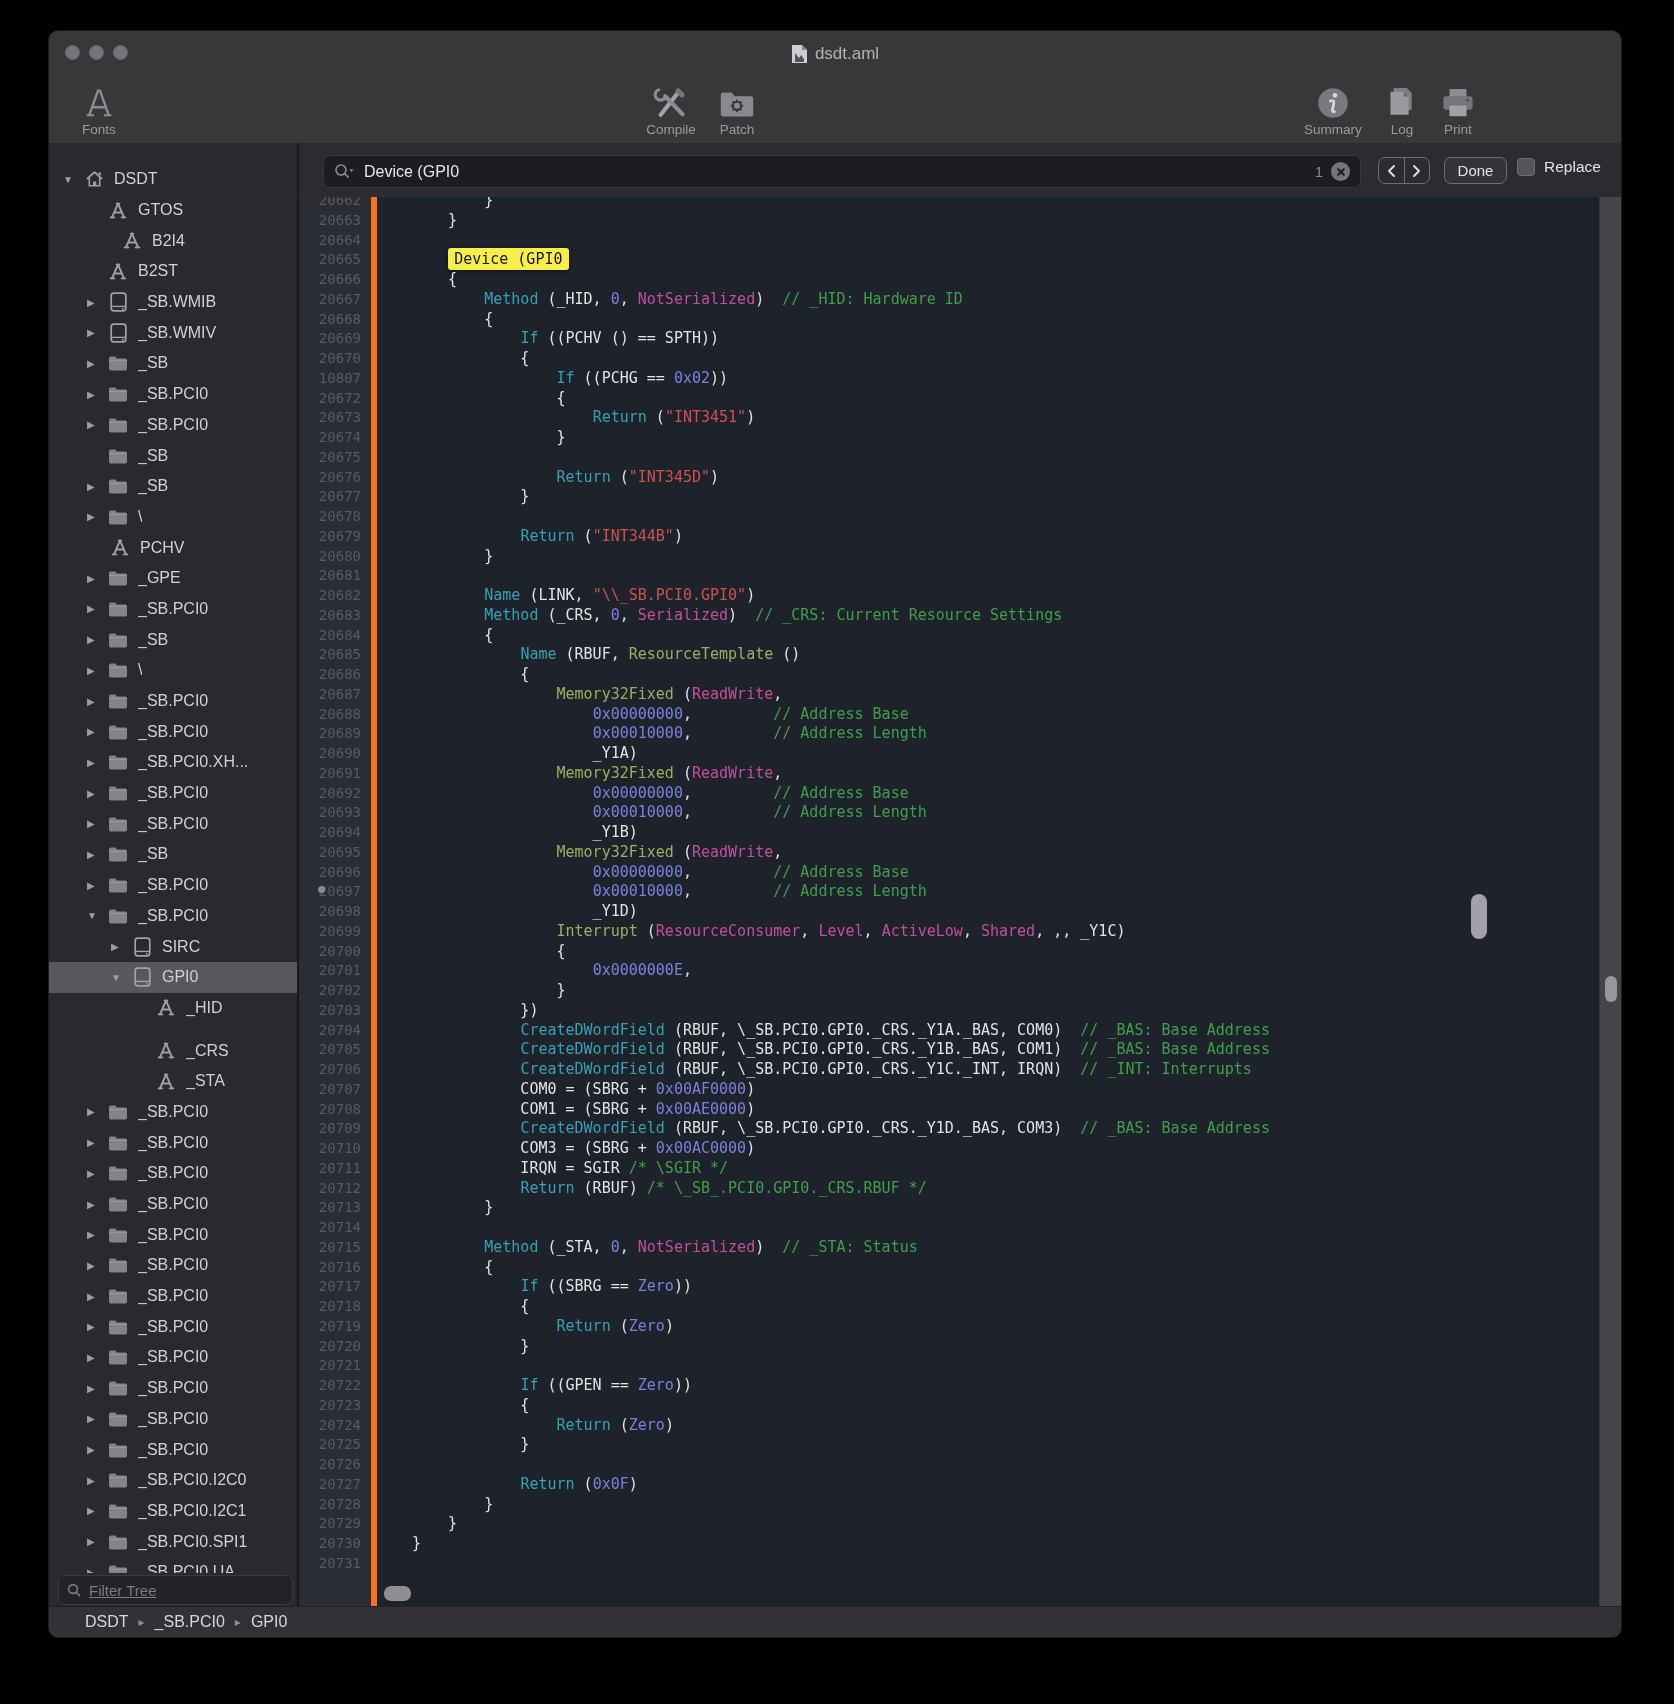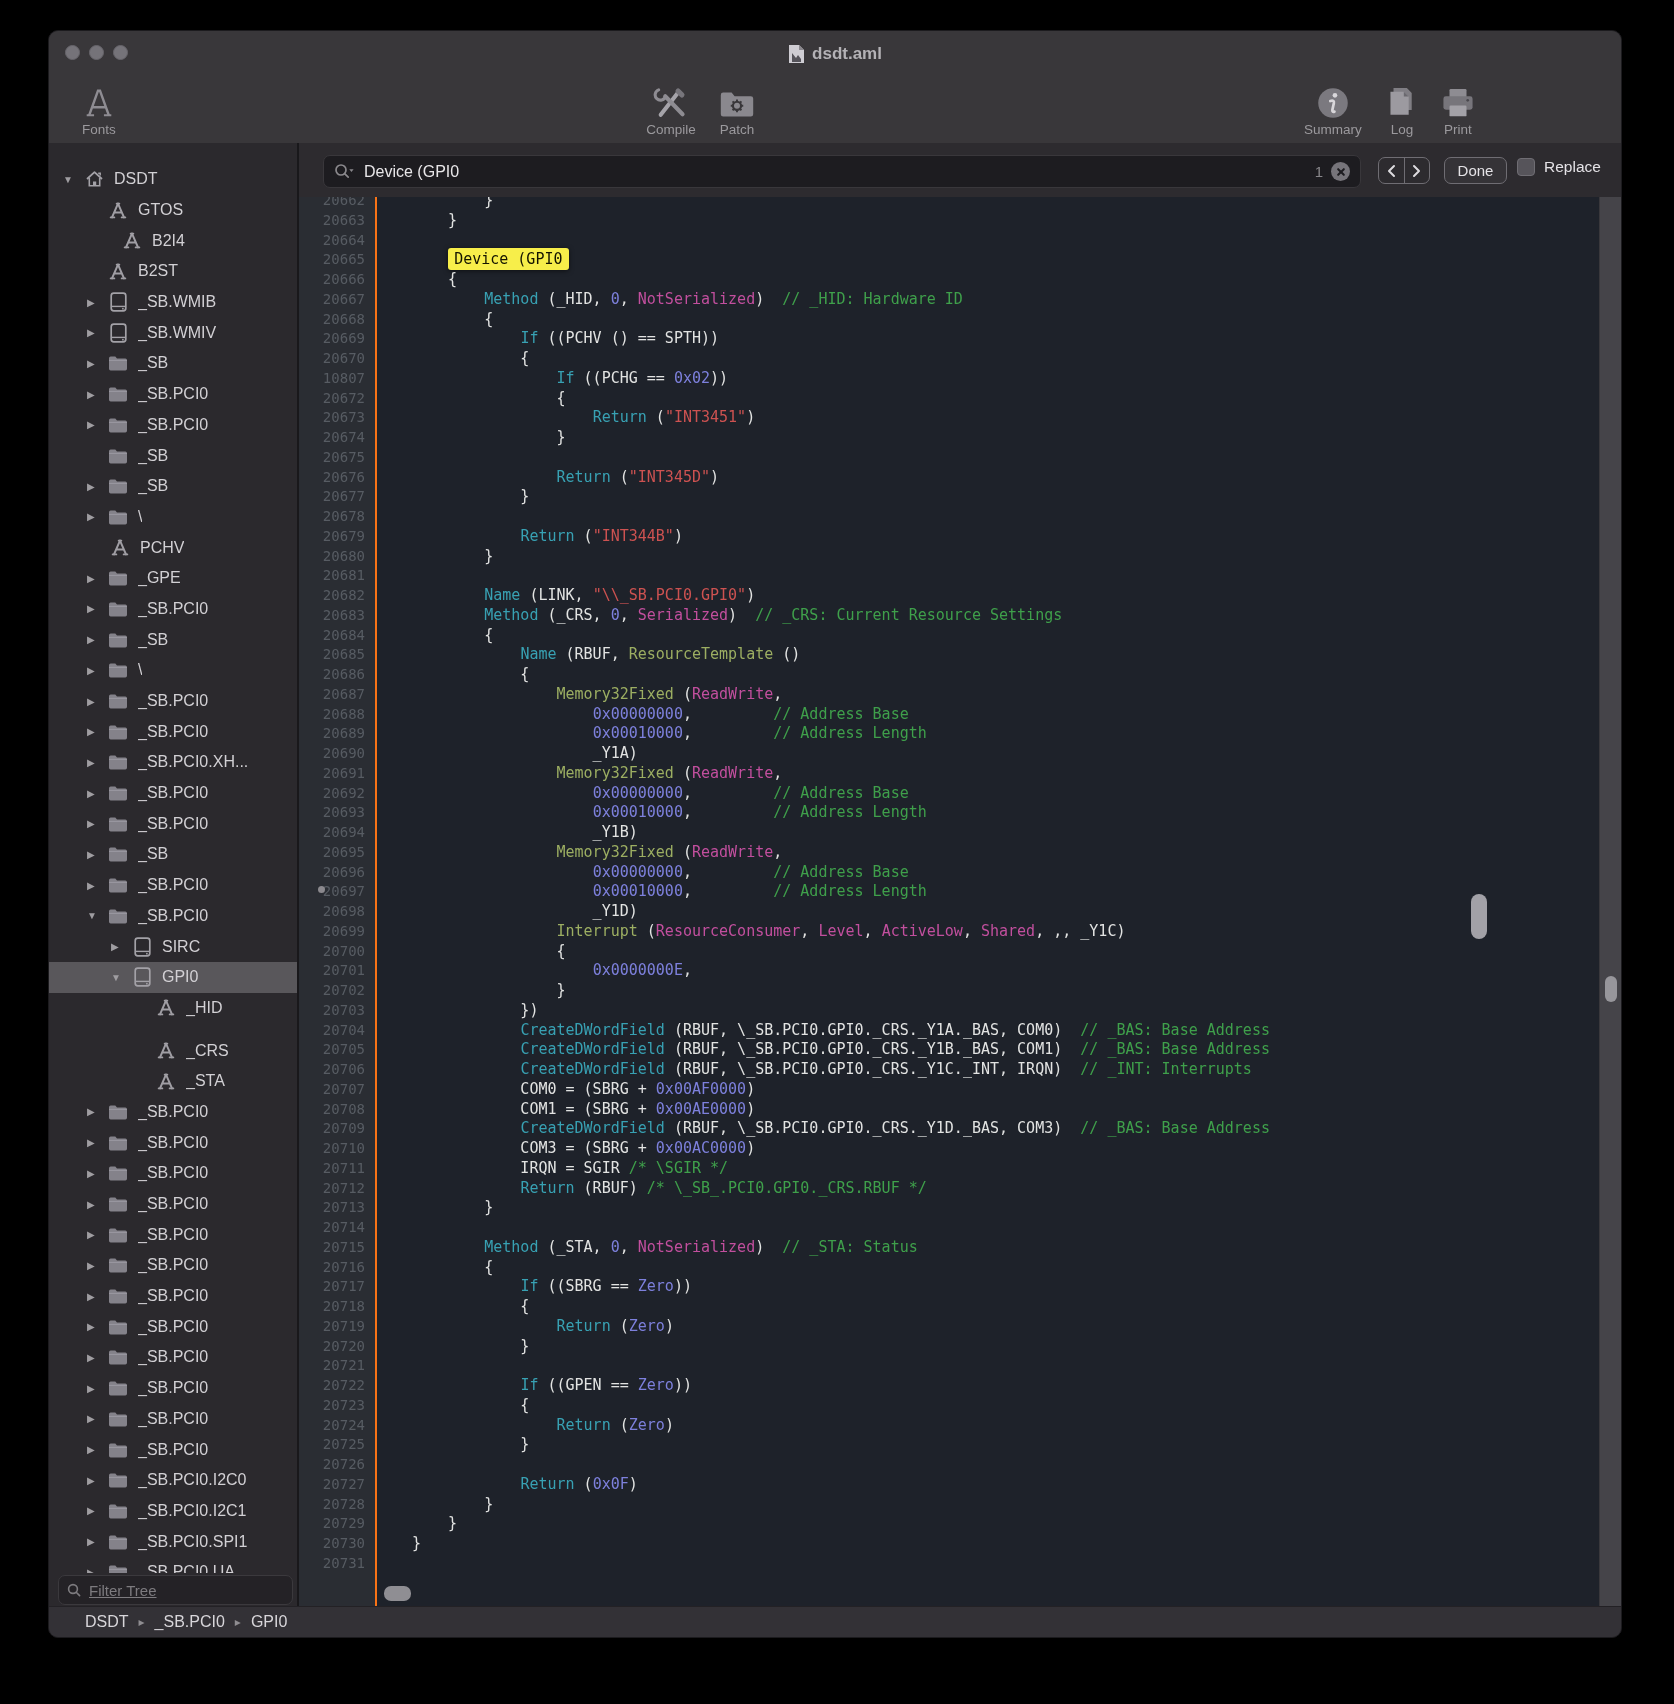--- a/index.html
+++ b/index.html
@@ -4,21 +4,21 @@
 <style>
   html,body{margin:0;padding:0;background:#000;width:1674px;height:1704px;overflow:hidden;
     font-family:"Liberation Sans",sans-serif;-webkit-font-smoothing:antialiased;}
   .window{position:absolute;left:48px;top:30px;width:1574px;height:1608px;background:#2b292d;
     border-radius:10px;overflow:hidden;box-shadow:0 25px 70px rgba(0,0,0,.75);border:1px solid #1c1b1e;box-sizing:border-box;}
   
   .titlebar{position:absolute;left:0;top:0;right:0;height:46px;background:#39373a;}
   .lights{position:absolute;left:16px;top:14px;display:flex;gap:9px;}
   .light{width:15px;height:15px;border-radius:50%;background:#757379;border:1px solid #67656b;box-sizing:border-box;}
   .titlegrp{position:absolute;left:0;right:0;top:0;height:46px;display:flex;align-items:center;justify-content:center;gap:7px;}
-  .wtitle{color:#b4b2b6;font-size:17px;font-weight:700;}
+  .wtitle{color:#b4b2b6;font-size:17px;font-weight:400;}
   .toolbar{position:absolute;left:0;top:46px;right:0;height:66px;background:#39373a;border-bottom:1px solid #131214;}
   .titem{position:absolute;top:4px;display:flex;flex-direction:column;align-items:center;gap:3px;width:90px;margin-left:-45px;cursor:default;}
   .titem .tlab{font-size:13.5px;color:#9b999d;}
   .ticonbox{height:38px;display:flex;align-items:flex-end;justify-content:center;}
   
   .findbar{position:absolute;left:250px;top:112px;right:0;height:54px;background:#2d2b2f;border-bottom:1px solid #131215;}
   .sfield{position:absolute;left:24px;top:12px;width:1038px;height:33px;background:#1d1c20;border:1px solid #39373b;
     border-radius:7px;display:flex;align-items:center;box-sizing:border-box;padding:0 10px;}
   .squery{color:#e8e6e8;font-size:16px;margin-left:8px;flex:1;white-space:nowrap;overflow:hidden;}
   .scount{color:#88868a;font-size:15px;margin-right:8px;}
@@ -39,21 +39,21 @@
   .trow{height:30.7px;display:flex;align-items:center;white-space:nowrap;}
   .trow.sel{background:#59575b;}
   .arr{width:20px;flex:0 0 20px;font-size:10px;color:#9f9da1;text-align:left;}
   .ticon{width:22px;flex:0 0 22px;height:20px;margin-right:9px;display:flex;align-items:center;justify-content:center;}
   .tlabel{color:#d2d0d4;font-size:16px;overflow:hidden;text-overflow:ellipsis;}
   .filterbox{position:absolute;left:9px;right:4px;bottom:2px;height:30px;background:#242226;border:1px solid #3b393d;
     border-radius:7px;display:flex;align-items:center;padding:0 8px;box-sizing:border-box;}
   .filterph{color:#7d7b7f;font-size:15px;margin-left:7px;text-decoration:underline;}
   
   .editor{position:absolute;left:250px;top:166px;right:0;bottom:30px;background:#1e222a;overflow:hidden;}
-  .gutter{position:absolute;left:0;top:-6px;width:78px;bottom:0;background:#2a2d33;border-right:2px solid #f97316;
+  .gutter{position:absolute;left:0;top:-6px;width:78px;bottom:0;background:#2a2d33;border-right:6px solid #f97316;
     text-align:right;box-sizing:border-box;padding-right:10px;}
   .lnum{height:19.76px;line-height:19.76px;font-family:"DejaVu Sans Mono",monospace;font-size:14px;color:#575c63;}
   .codewrap{position:absolute;left:79px;top:-6px;right:0;}
   .cline{height:19.76px;line-height:19.76px;font-family:"DejaVu Sans Mono",monospace;font-size:15px;
     white-space:pre;padding-left:34px;color:var(--syn-plain);}
   .tk-p{color:var(--syn-plain);} .tk-k{color:var(--syn-keyword);} .tk-m{color:var(--syn-argtype);text-align:right;}
   .tk-o{color:var(--syn-resource);} .tk-d{color:var(--syn-number);} .tk-s{color:var(--syn-string);}
   .tk-c{color:var(--syn-comment);}
   .tk-h{background:var(--accent-highlight);color:#141400;padding:2px 6px;border-radius:3px;box-shadow:0 1px 5px rgba(0,0,0,.55);}
   .handle-dot{position:absolute;left:19px;top:689px;width:7px;height:7px;border-radius:50%;background:#8b898e;}

